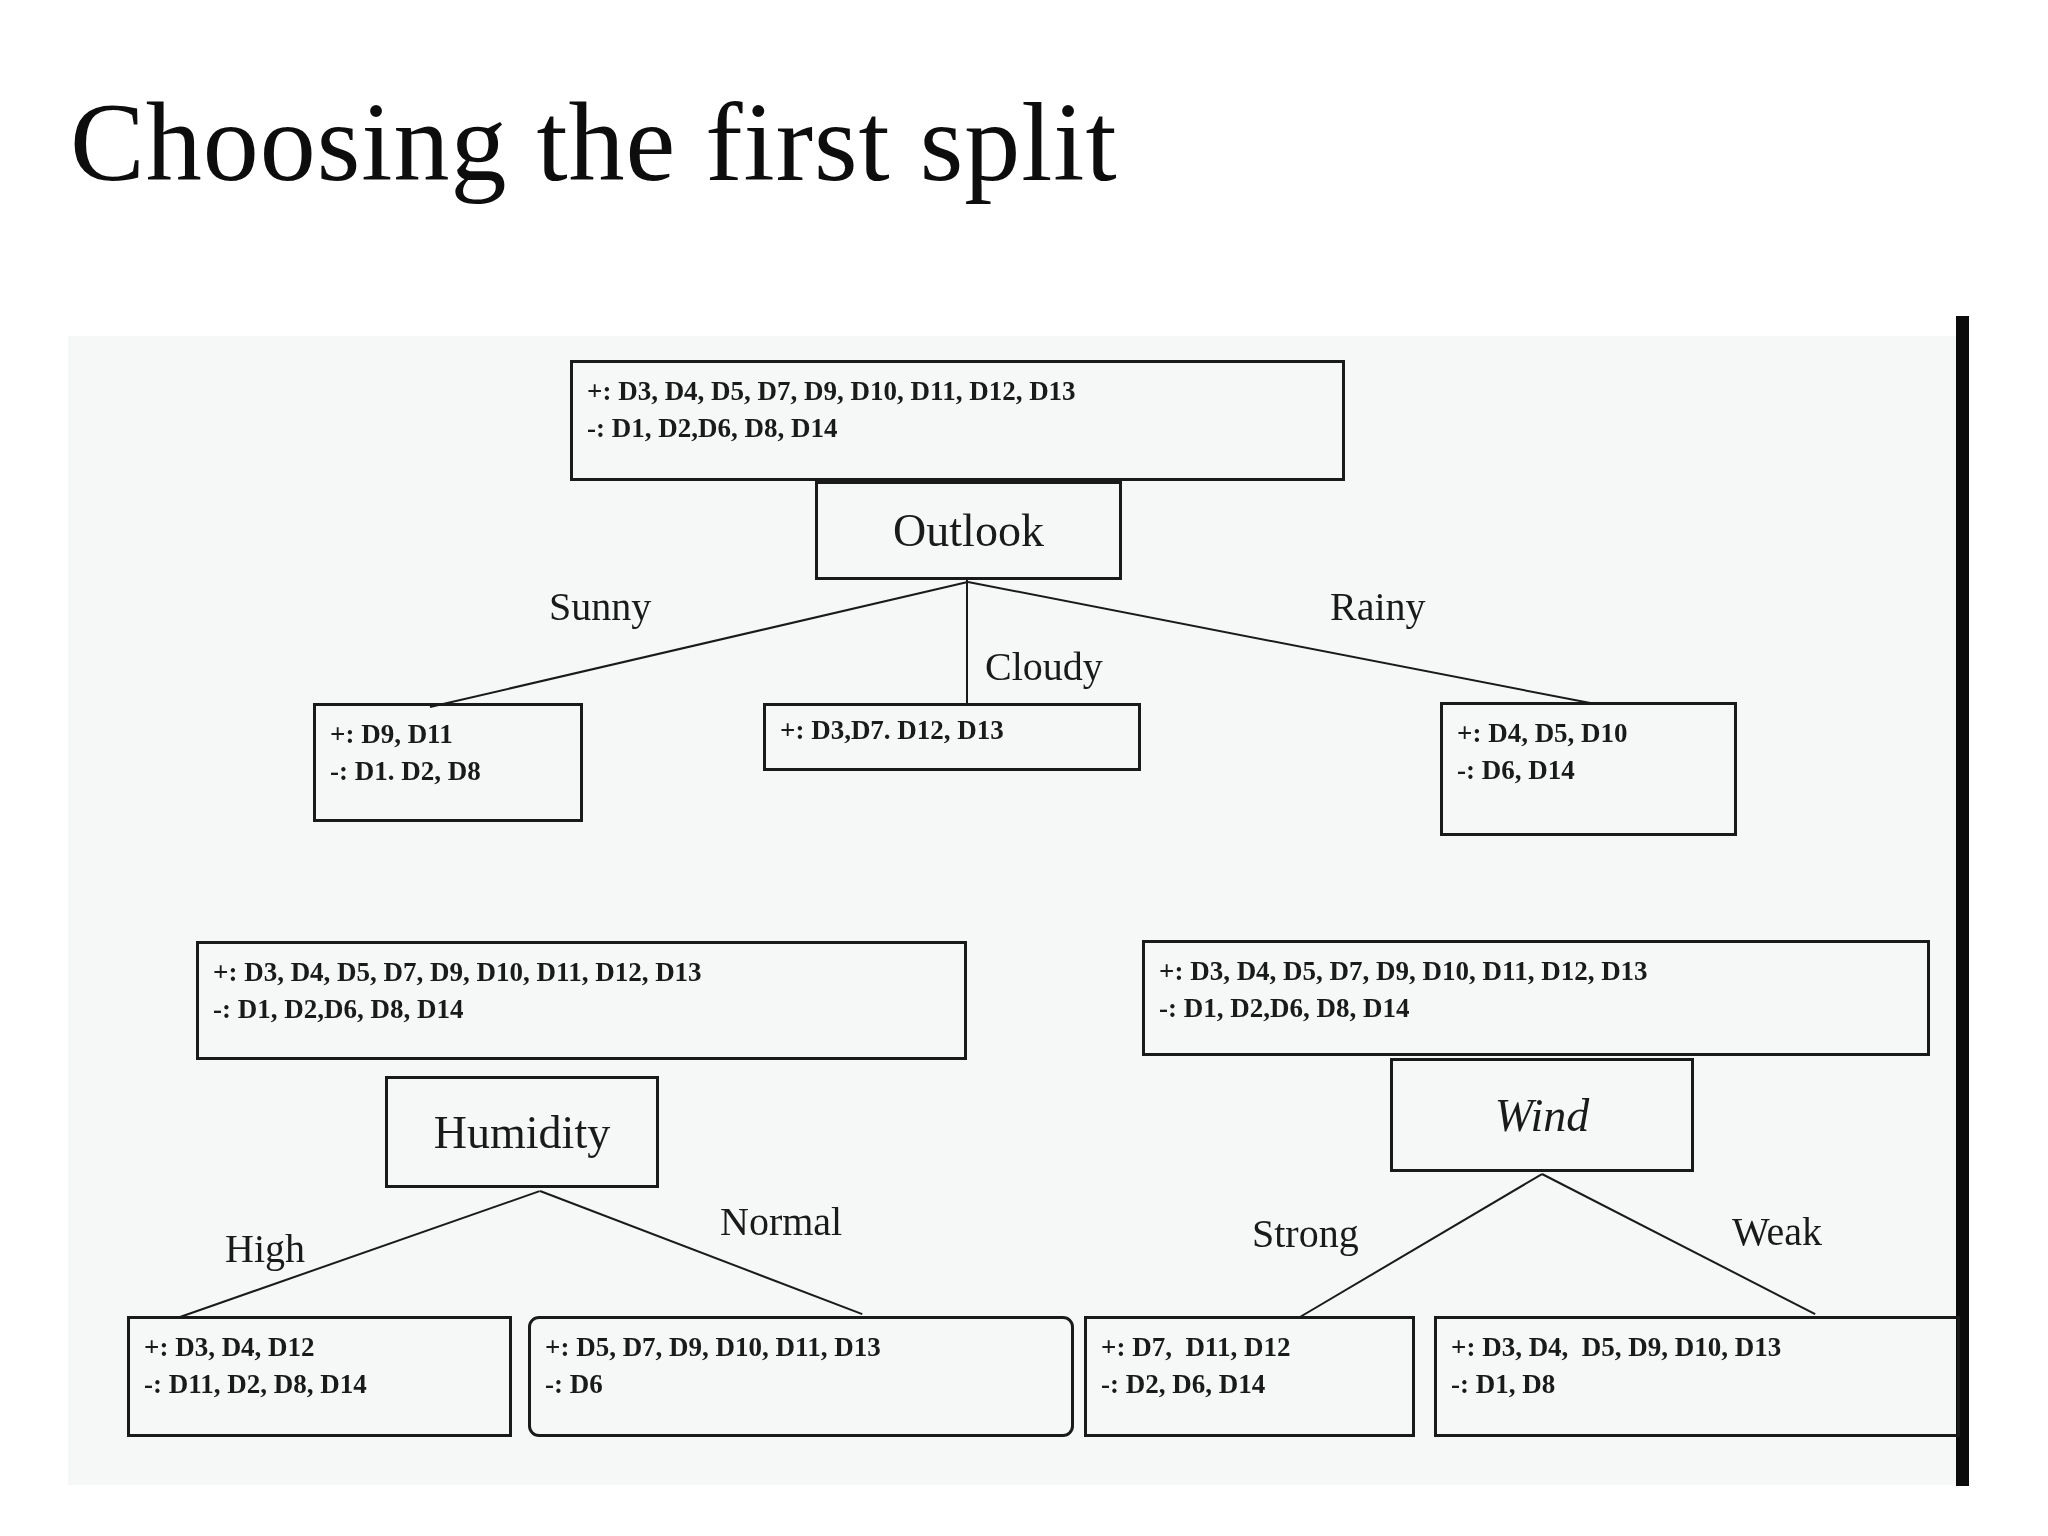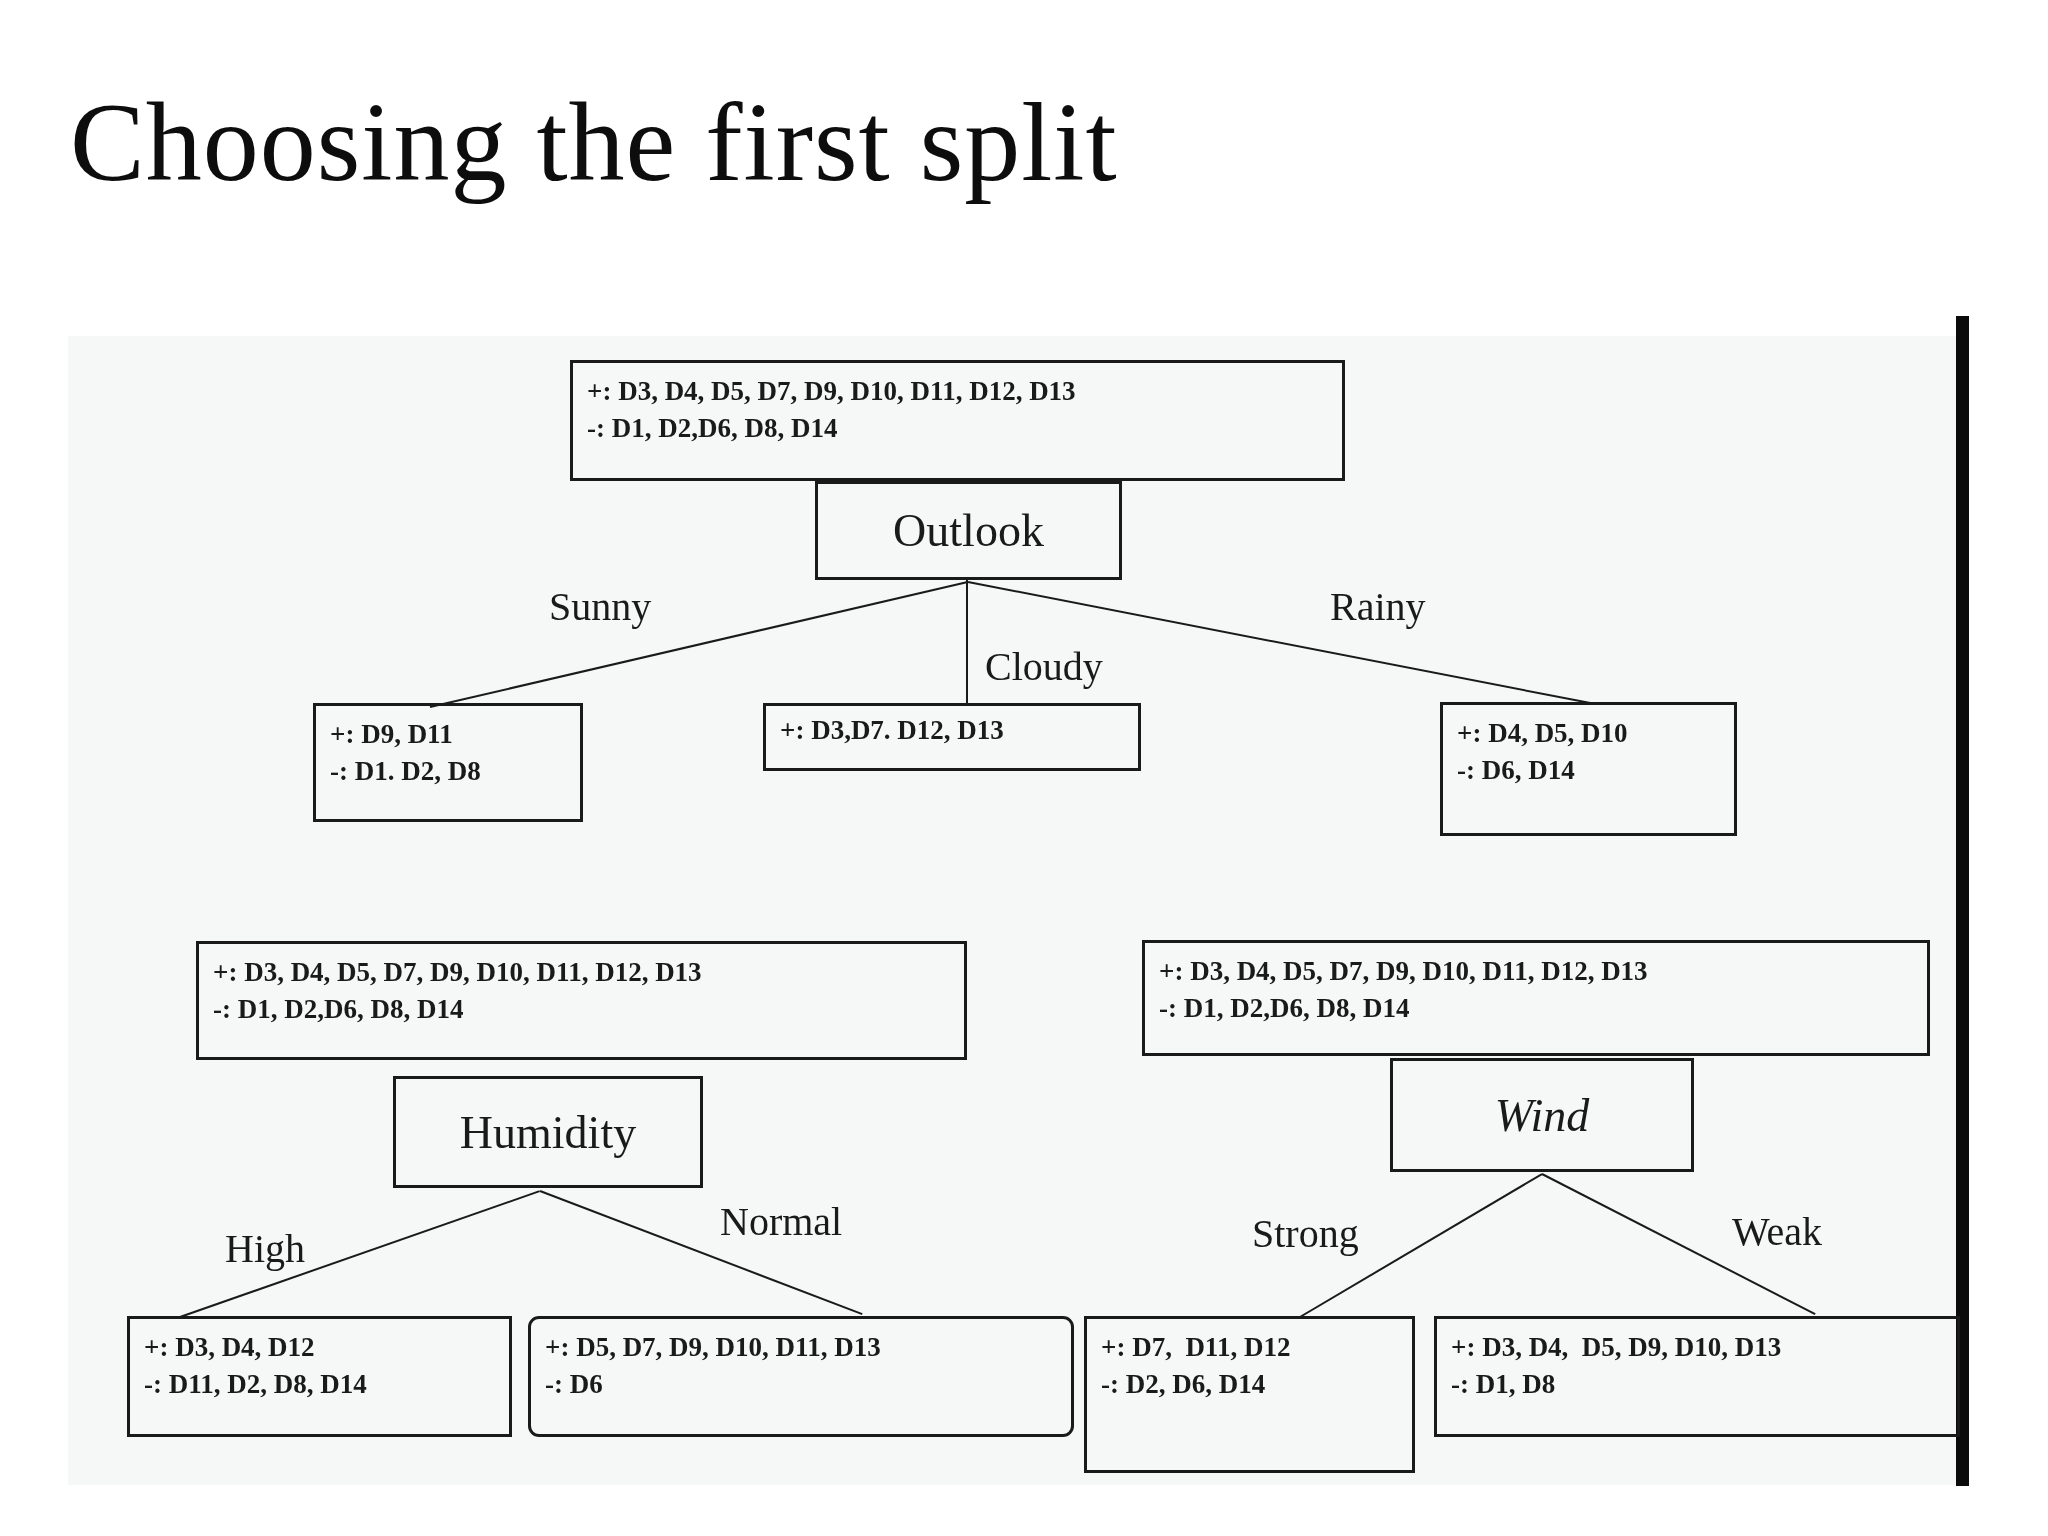--- a/index.html
+++ b/index.html
@@ -67,21 +67,21 @@
   <div class="box data-box" style="left:1440px;top:702px;width:297px;height:134px;">
     <span class="dl">+: D4, D5, D10</span>
     <span class="dl">-: D6, D14</span>
   </div>
 
   <div class="box data-box" style="left:196px;top:941px;width:771px;height:119px;">
     <span class="dl">+: D3, D4, D5, D7, D9, D10, D11, D12, D13</span>
     <span class="dl">-: D1, D2,D6, D8, D14</span>
   </div>
 
-  <div class="box node-box" style="left:385px;top:1076px;width:310px;height:112px;margin-left:8px;">
+  <div class="box node-box" style="left:385px;top:1076px;width:274px;height:112px;">
     <span>Humidity</span>
   </div>
 
   <div class="line" style="left:180px;top:1316px;width:381px;transform:rotate(-19.29deg);"></div>
   <div class="line" style="left:540px;top:1190px;width:345px;transform:rotate(20.91deg);"></div>
 
   <div class="branch-label" style="left:225px;top:1225px;">High</div>
   <div class="branch-label" style="left:720px;top:1198px;font-family:Liberation Serif, serif;">Normal</div>
 
   <div class="box data-box" style="left:127px;top:1316px;width:385px;height:121px;">
@@ -101,21 +101,21 @@
   <div class="box node-box" style="left:1390px;top:1058px;width:304px;height:114px;font-style:italic;">
     <span>Wind</span>
   </div>
 
   <div class="line" style="left:1300px;top:1316px;width:281px;transform:rotate(-30.57deg);"></div>
   <div class="line" style="left:1542px;top:1173px;width:307px;transform:rotate(27.15deg);"></div>
 
   <div class="branch-label" style="left:1252px;top:1210px;">Strong</div>
   <div class="branch-label" style="left:1732px;top:1208px;">Weak</div>
 
-  <div class="box data-box" style="left:1084px;top:1316px;width:331px;height:157px;">
+  <div class="box data-box" style="left:1084px;top:1316px;width:331px;height:121px;">
     <span class="dl">+: D7,  D11, D12</span>
     <span class="dl">-: D2, D6, D14</span>
   </div>
   <div class="box data-box" style="left:1434px;top:1316px;width:526px;height:121px;">
     <span class="dl">+: D3, D4,  D5, D9, D10, D13</span>
     <span class="dl">-: D1, D8</span>
   </div>
 
 </div>
 

